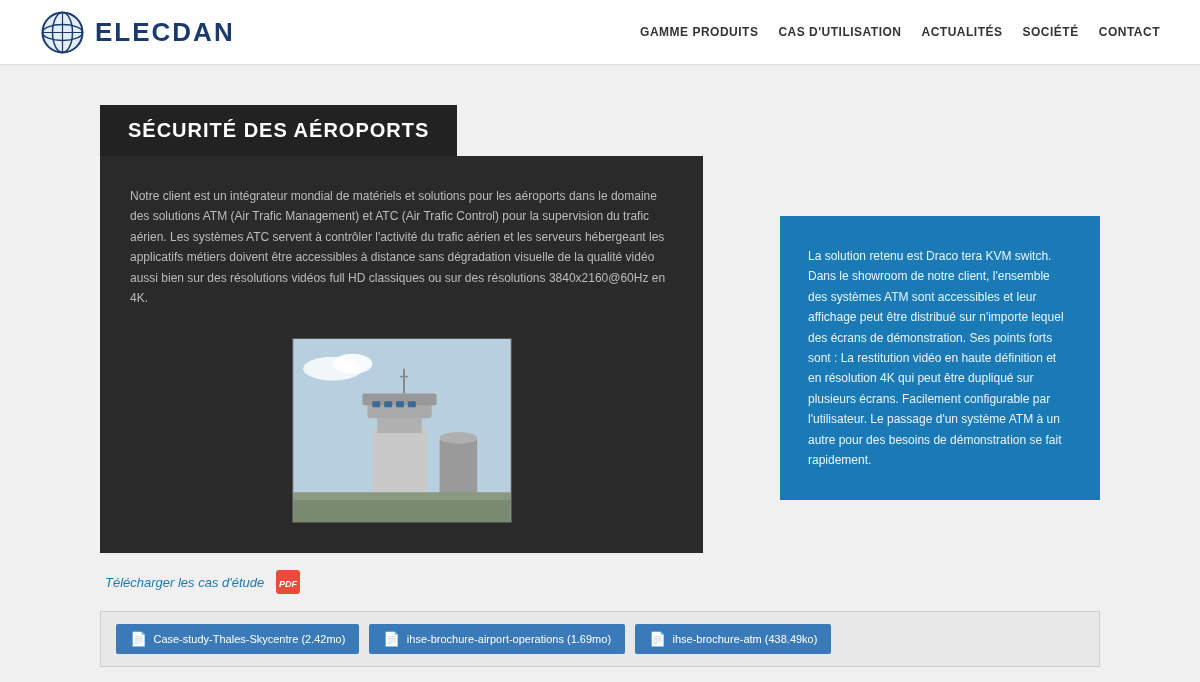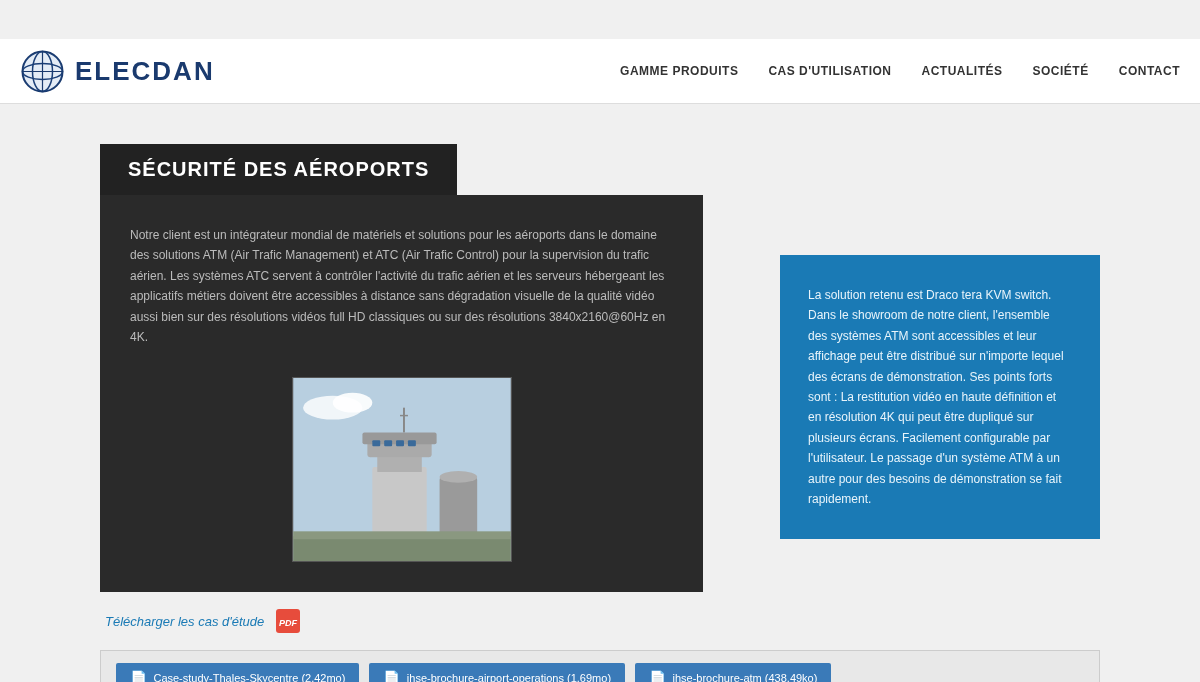--- a/index.html
+++ b/index.html
@@ -4,43 +4,42 @@
   <style>
     * { margin: 0; padding: 0; box-sizing: border-box; }
     body { font-family: Arial, sans-serif; background: #f0f0f0; color: #333; font-size: 13px; }
 
     
     #header {
       background: #fff;
       border-bottom: 1px solid #ddd;
       display: flex;
       align-items: center;
-      padding: 10px 20px;
+      padding: 10px 40px;
       justify-content: space-between;
       height: 65px;
-      margin-top: 39px;
     }
     #logo-area {
       display: flex;
       align-items: center;
       gap: 10px;
     }
     #logo-globe {
       width: 45px;
       height: 45px;
     }
     #logo-text {
       font-size: 26px;
       font-weight: bold;
       color: #1a3a6e;
       letter-spacing: 2px;
     }
     #nav {
       display: flex;
-      gap: 30px;
+      gap: 20px;
       align-items: center;
     }
     .nav-item {
       font-size: 12px;
       font-weight: bold;
       color: #333;
       text-transform: uppercase;
       cursor: pointer;
       letter-spacing: 0.5px;
       text-decoration: none;

